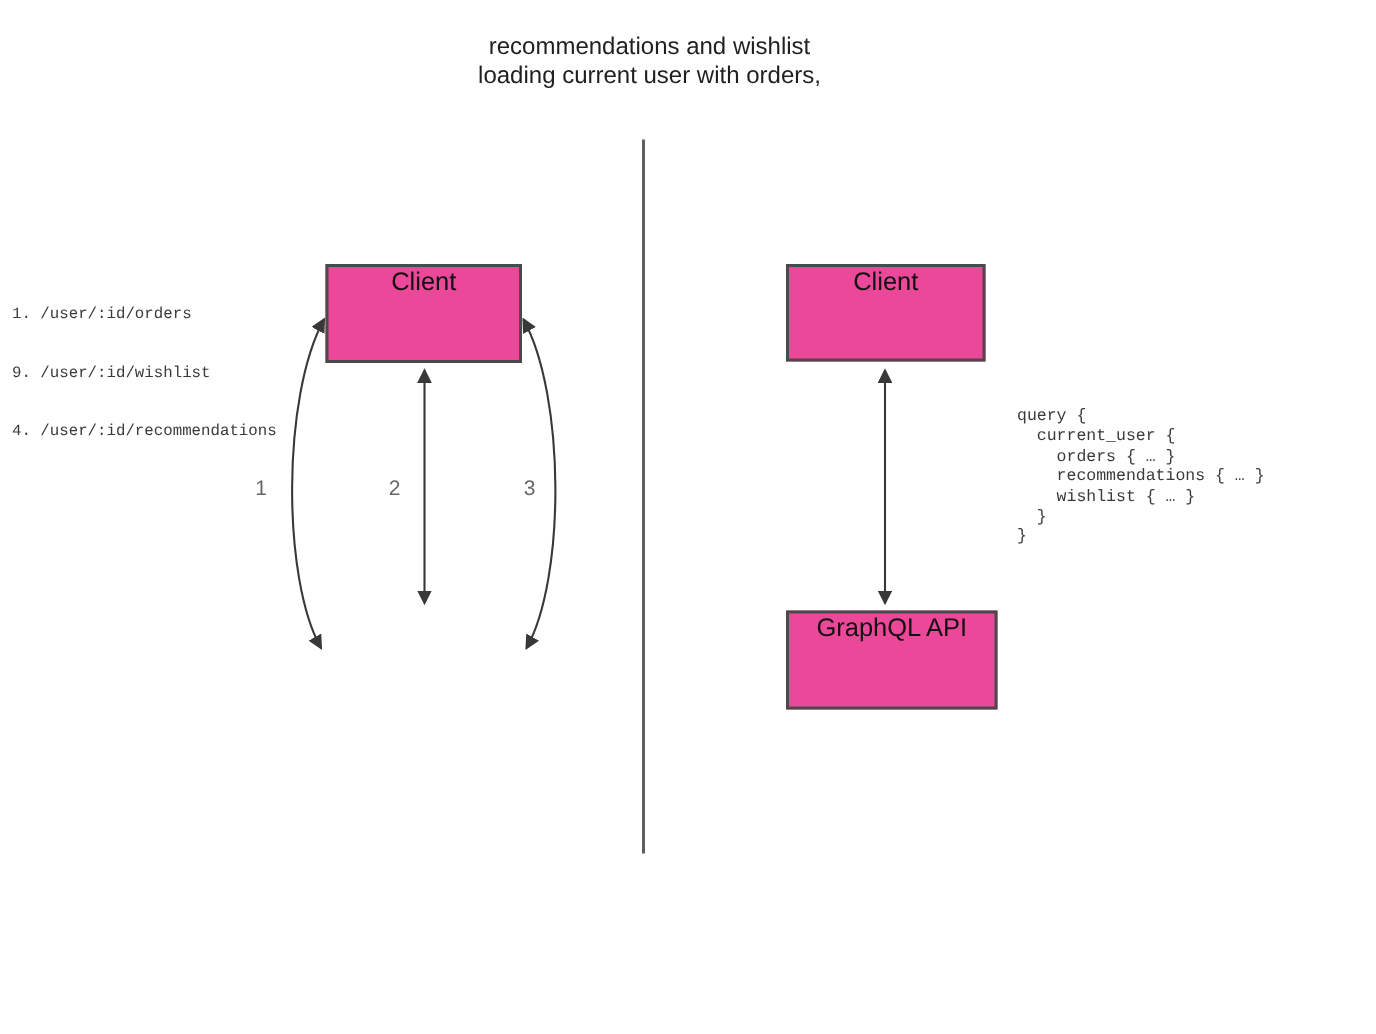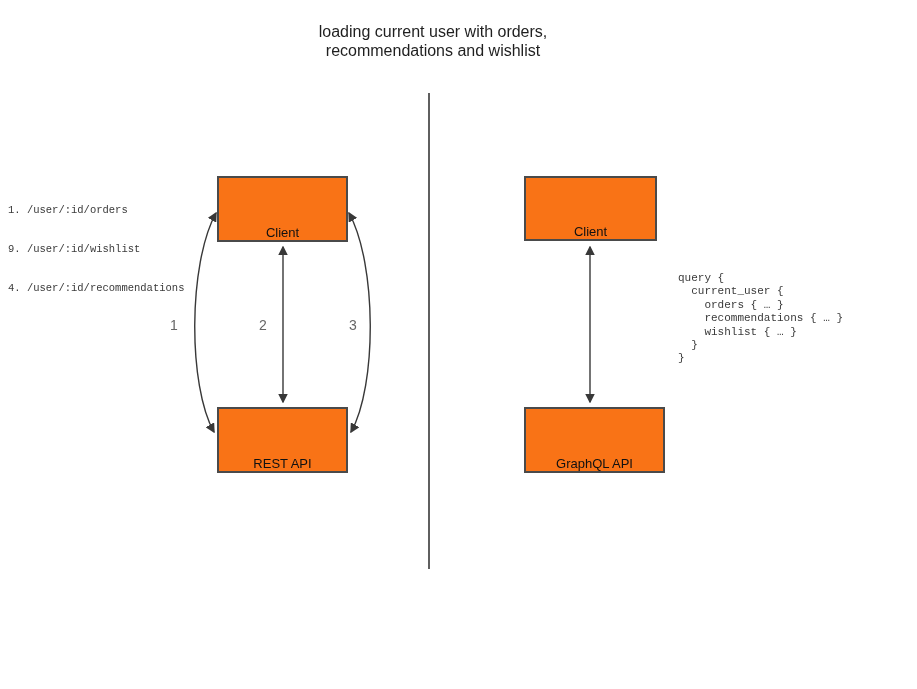--- a/index.html
+++ b/index.html
@@ -38,26 +38,26 @@
   .arrow-layer {
     position: absolute;
     left: 0;
     top: 0;
     width: 917px;
     height: 689px;
   }
   .node-box {
     position: absolute;
     box-sizing: border-box;
-    background: #f97316;
+    background: #ec4899;
     border: 2px solid #4a4a4a;
     display: flex;
-    align-items: flex-end;
+    align-items: flex-start;
     justify-content: center;
-    font-size: 13px;
+    font-size: 17px;
     color: #111111;
   }
   .box-client-left  { left: 217px; top: 176px; width: 131px; height: 66px; }
   .box-rest         { left: 217px; top: 407px; width: 131px; height: 66px; }
   .box-client-right { left: 524px; top: 176px; width: 133px; height: 65px; }
   .box-graphql      { left: 524px; top: 407px; width: 141px; height: 66px; }
   .endpoints {
     position: absolute;
     left: 8px;
     top: 178px;
@@ -87,22 +87,22 @@
     color: #3a3a3a;
     white-space: pre;
   }
 </style>
 </head>
 <body>
 
 <div class="canvas">
 
   <div class="title">
+    <div>recommendations and wishlist</div>
     <div>loading current user with orders,</div>
-    <div>recommendations and wishlist</div>
   </div>
 
   <div class="divider"></div>
 
   <svg class="arrow-layer" width="917" height="689" viewBox="0 0 917 689" xmlns="http://www.w3.org/2000/svg">
     <defs>
       <marker id="ah" viewBox="0 0 10 10" refX="8.5" refY="5" markerWidth="7" markerHeight="7" orient="auto-start-reverse">
         <path d="M0,0 L10,5 L0,10 z" fill="#383838"></path>
       </marker>
     </defs>
@@ -115,23 +115,20 @@
   <div class="endpoints">
     <div>1. /user/:id/orders</div>
     <div>9. /user/:id/wishlist</div>
     <div>4. /user/:id/recommendations</div>
   </div>
 
   <div class="node-box box-client-left">
     <span>Client</span>
   </div>
 
-  <div class="node-box box-rest">
-    <span>REST API</span>
-  </div>
 
   <span class="arrow-num num-1">1</span>
   <span class="arrow-num num-2">2</span>
   <span class="arrow-num num-3">3</span>
 
   <div class="node-box box-client-right">
     <span>Client</span>
   </div>
 
   <div class="node-box box-graphql">

